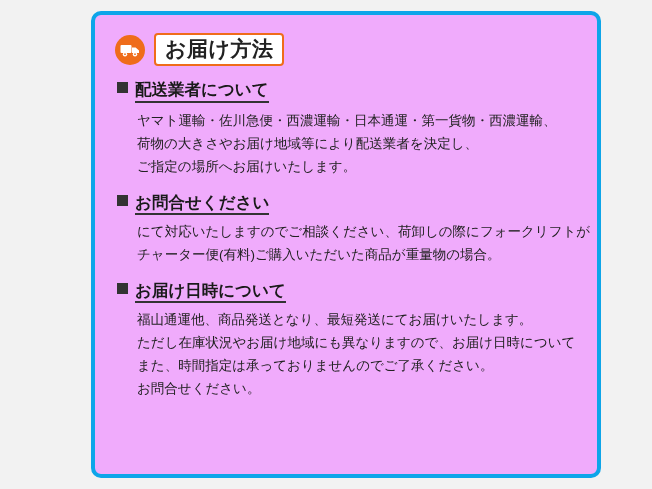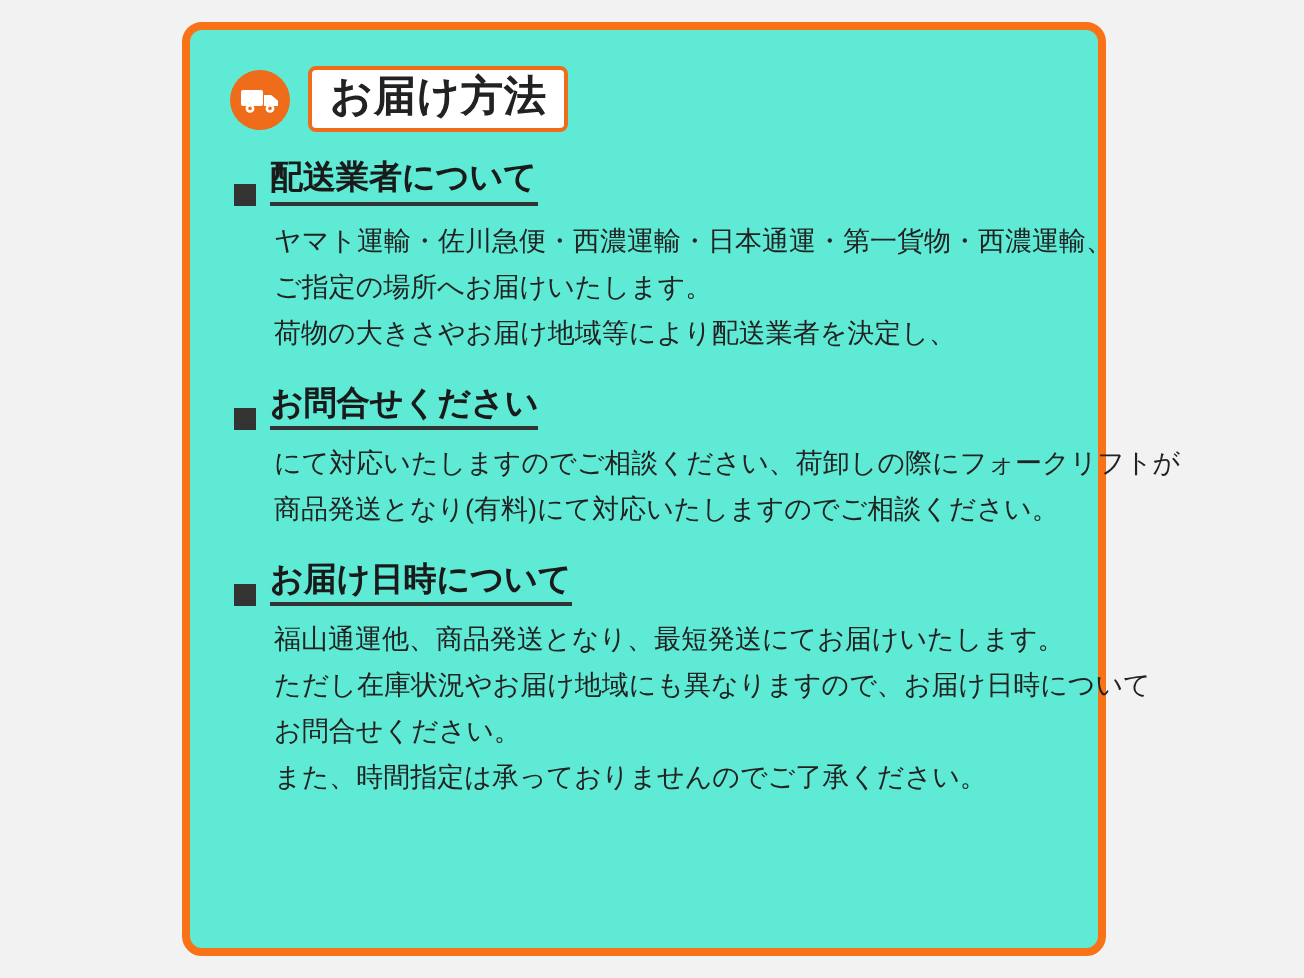--- a/index.html
+++ b/index.html
@@ -17,24 +17,24 @@
     position: relative;
     width: 652px;
     height: 489px;
     background: #f2f2f2;
     box-sizing: border-box;
   }
   .panel {
     position: absolute;
     left: 91px;
     top: 11px;
-    width: 462px;
+    width: 510px;
     height: 467px;
-    background: #5eead4;
-    border: 4px solid #f97316;
+    background: #f0abfc;
+    border: 4px solid #0ea5e9;
     border-radius: 10px;
     box-sizing: border-box;
     padding: 14px 20px 10px 20px;
   }
   
   .title-row {
     display: flex;
     align-items: center;
     gap: 9px;
     margin: 4px 0 6px 0;
@@ -63,21 +63,21 @@
     letter-spacing: 0.5px;
     line-height: 1.1;
     white-space: nowrap;
   }
   
   .section {
     margin: 0 0 4px 0;
   }
   .section-head {
     display: flex;
-    align-items: flex-end;
+    align-items: flex-start;
     gap: 7px;
     margin: 14px 0 6px 2px;
   }
   .bullet-square {
     width: 11px;
     height: 11px;
     background: #333333;
     flex: 0 0 auto;
     margin-top: 2px;
   }
@@ -123,43 +123,43 @@
       </span>
     </div>
 
     <div class="section">
       <div class="section-head">
         <span class="bullet-square"></span>
         <span class="section-title">配送業者について</span>
       </div>
       <div class="section-body">
         <div class="body-line">ヤマト運輸・佐川急便・西濃運輸・日本通運・第一貨物・西濃運輸、</div>
+        <div class="body-line">荷物の大きさやお届け地域等により配送業者を決定し、</div>
         <div class="body-line">ご指定の場所へお届けいたします。</div>
-        <div class="body-line">荷物の大きさやお届け地域等により配送業者を決定し、</div>
       </div>
     </div>
 
     <div class="section">
       <div class="section-head">
         <span class="bullet-square"></span>
         <span class="section-title">お問合せください</span>
       </div>
       <div class="section-body">
         <div class="body-line tight">にて対応いたしますのでご相談ください、荷卸しの際にフォークリフトが</div>
-        <div class="body-line tight">商品発送となり(有料)にて対応いたしますのでご相談ください。</div>
+        <div class="body-line tight">チャーター便(有料)ご購入いただいた商品が重量物の場合。</div>
       </div>
     </div>
 
     <div class="section">
       <div class="section-head">
         <span class="bullet-square"></span>
         <span class="section-title">お届け日時について</span>
       </div>
       <div class="section-body">
         <div class="body-line tight">福山通運他、商品発送となり、最短発送にてお届けいたします。</div>
         <div class="body-line tight">ただし在庫状況やお届け地域にも異なりますので、お届け日時について</div>
+        <div class="body-line tight">また、時間指定は承っておりませんのでご了承ください。</div>
         <div class="body-line tight">お問合せください。</div>
-        <div class="body-line tight">また、時間指定は承っておりませんのでご了承ください。</div>
       </div>
     </div>
 
   </div>
 </div>
 
 </body></html>

